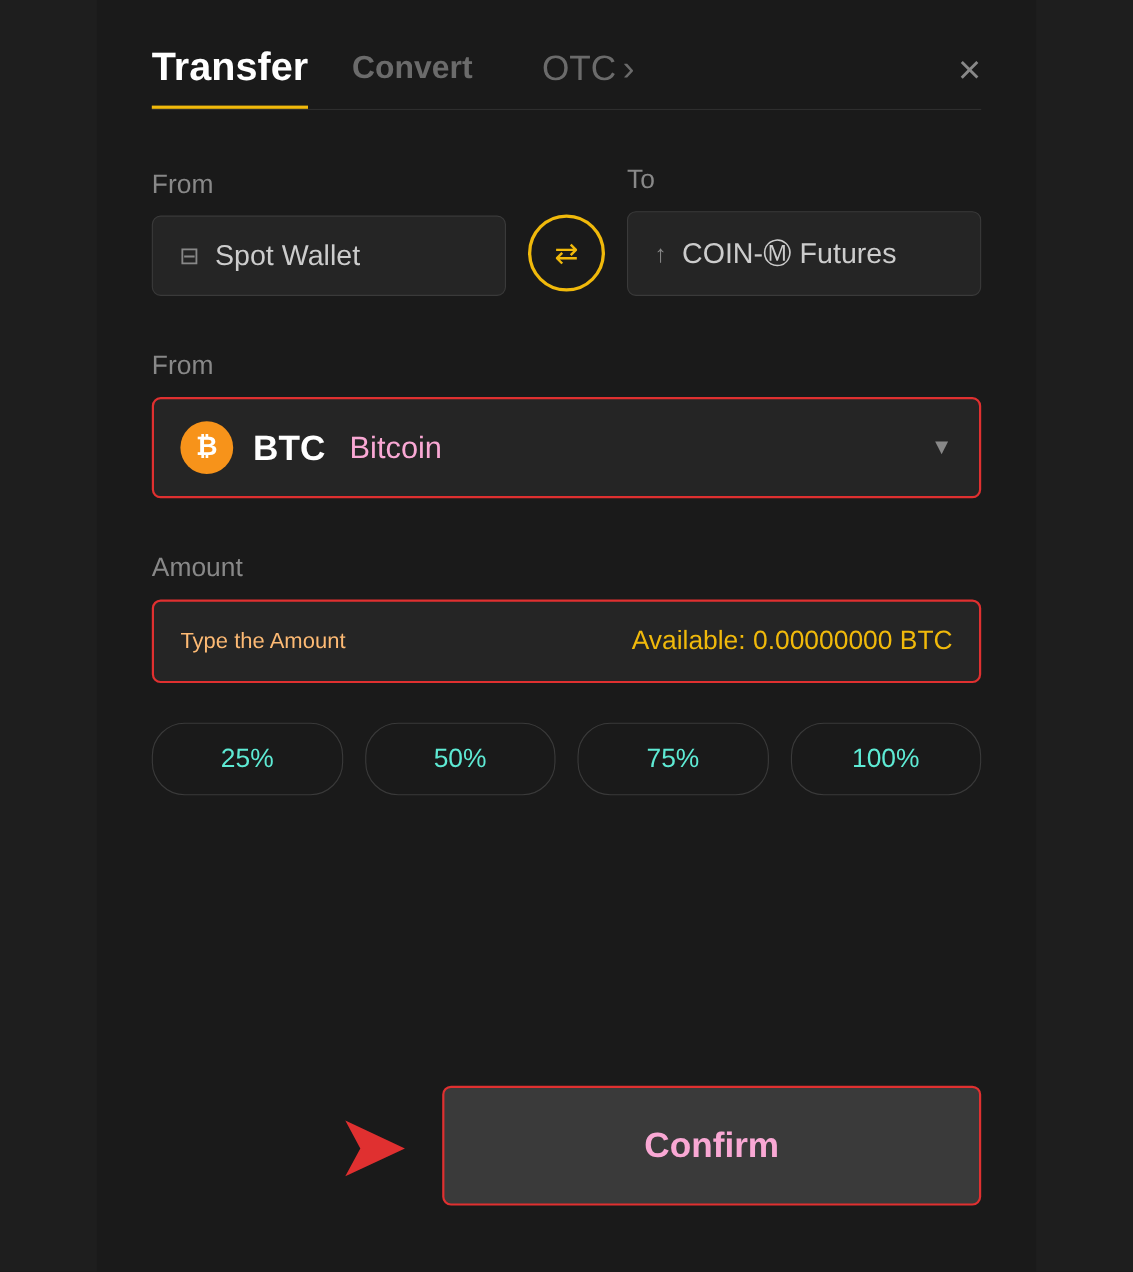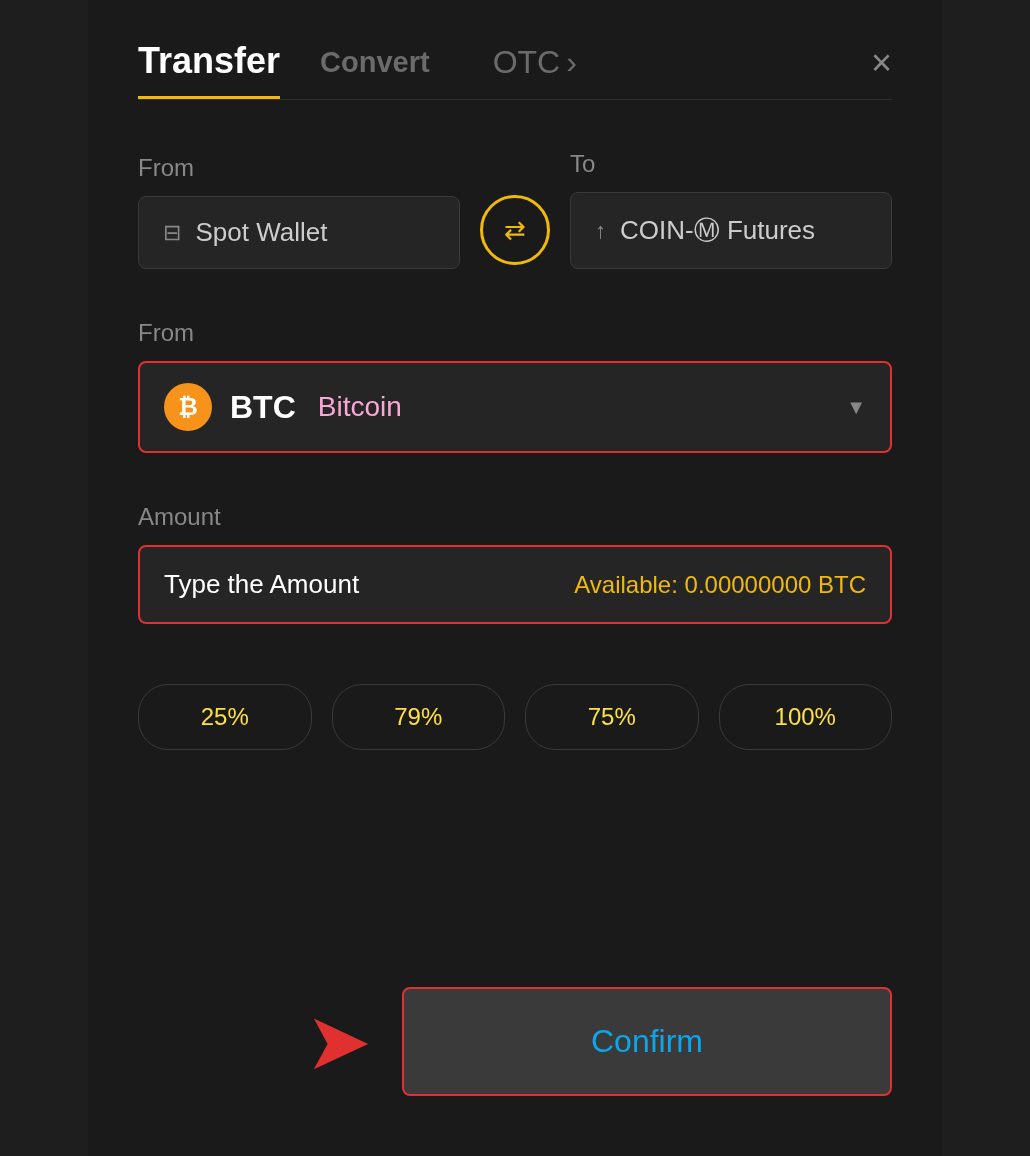--- a/index.html
+++ b/index.html
@@ -180,37 +180,37 @@
     }
 
     .dropdown-arrow {
       margin-left: auto;
       color: #888;
       font-size: 20px;
     }
 
     
     .amount-section {
-      margin-bottom: 60px;
+      margin-bottom: 36px;
     }
 
     .amount-input-box {
       background: #252525;
       border: 2px solid #e03030;
       border-radius: 8px;
       padding: 22px 24px;
       display: flex;
       align-items: center;
       justify-content: space-between;
       margin-top: 14px;
     }
 
     .amount-placeholder {
-      font-size: 26px;
-      color: #ffffff;
+      font-size: 20px;
+      color: #fdba74;
     }
 
     .amount-available {
       font-size: 24px;
       color: #888;
       white-space: nowrap;
     }
 
     .amount-available span {
       color: #f0b90b;
@@ -222,21 +222,21 @@
       gap: 20px;
       margin-bottom: 80px;
     }
 
     .pct-btn {
       flex: 1;
       background: transparent;
       border: 1px solid #3a3a3a;
       border-radius: 30px;
       padding: 18px 0;
-      color: #fde047;
+      color: #5eead4;
       font-size: 24px;
       cursor: pointer;
       text-align: center;
     }
 
     
     .confirm-area {
       display: flex;
       align-items: center;
       justify-content: flex-end;
@@ -251,24 +251,25 @@
       transform: rotate(0deg);
     }
 
     .confirm-btn {
       flex: 1;
       max-width: 490px;
       background: #3a3a3a;
       border: 2px solid #e03030;
       border-radius: 8px;
       padding: 34px 0;
-      color: #0ea5e9;
+      color: #f9a8d4;
       font-size: 32px;
       cursor: pointer;
       text-align: center;
+      font-weight: bold;
     }
   </style>
 </head>
 <body>
 
 <div class="modal">
 
   <div class="header">
     <div class="tab-transfer">Transfer</div>
     <div class="tab-convert">Convert</div>
@@ -319,21 +320,21 @@
       <span class="amount-placeholder">Type the Amount</span>
       <span class="amount-available">
         <span>Available:</span>
         <span style="color: rgb(240, 185, 11);">0.00000000 BTC</span>
       </span>
     </div>
   </div>
 
   <div class="percent-row">
     <button class="pct-btn">25%</button>
-    <button class="pct-btn">79%</button>
+    <button class="pct-btn">50%</button>
     <button class="pct-btn">75%</button>
     <button class="pct-btn">100%</button>
   </div>
 
   <div class="confirm-area">
     <div class="arrow-indicator">➤</div>
     <button class="confirm-btn">Confirm</button>
   </div>
 
 </div>

